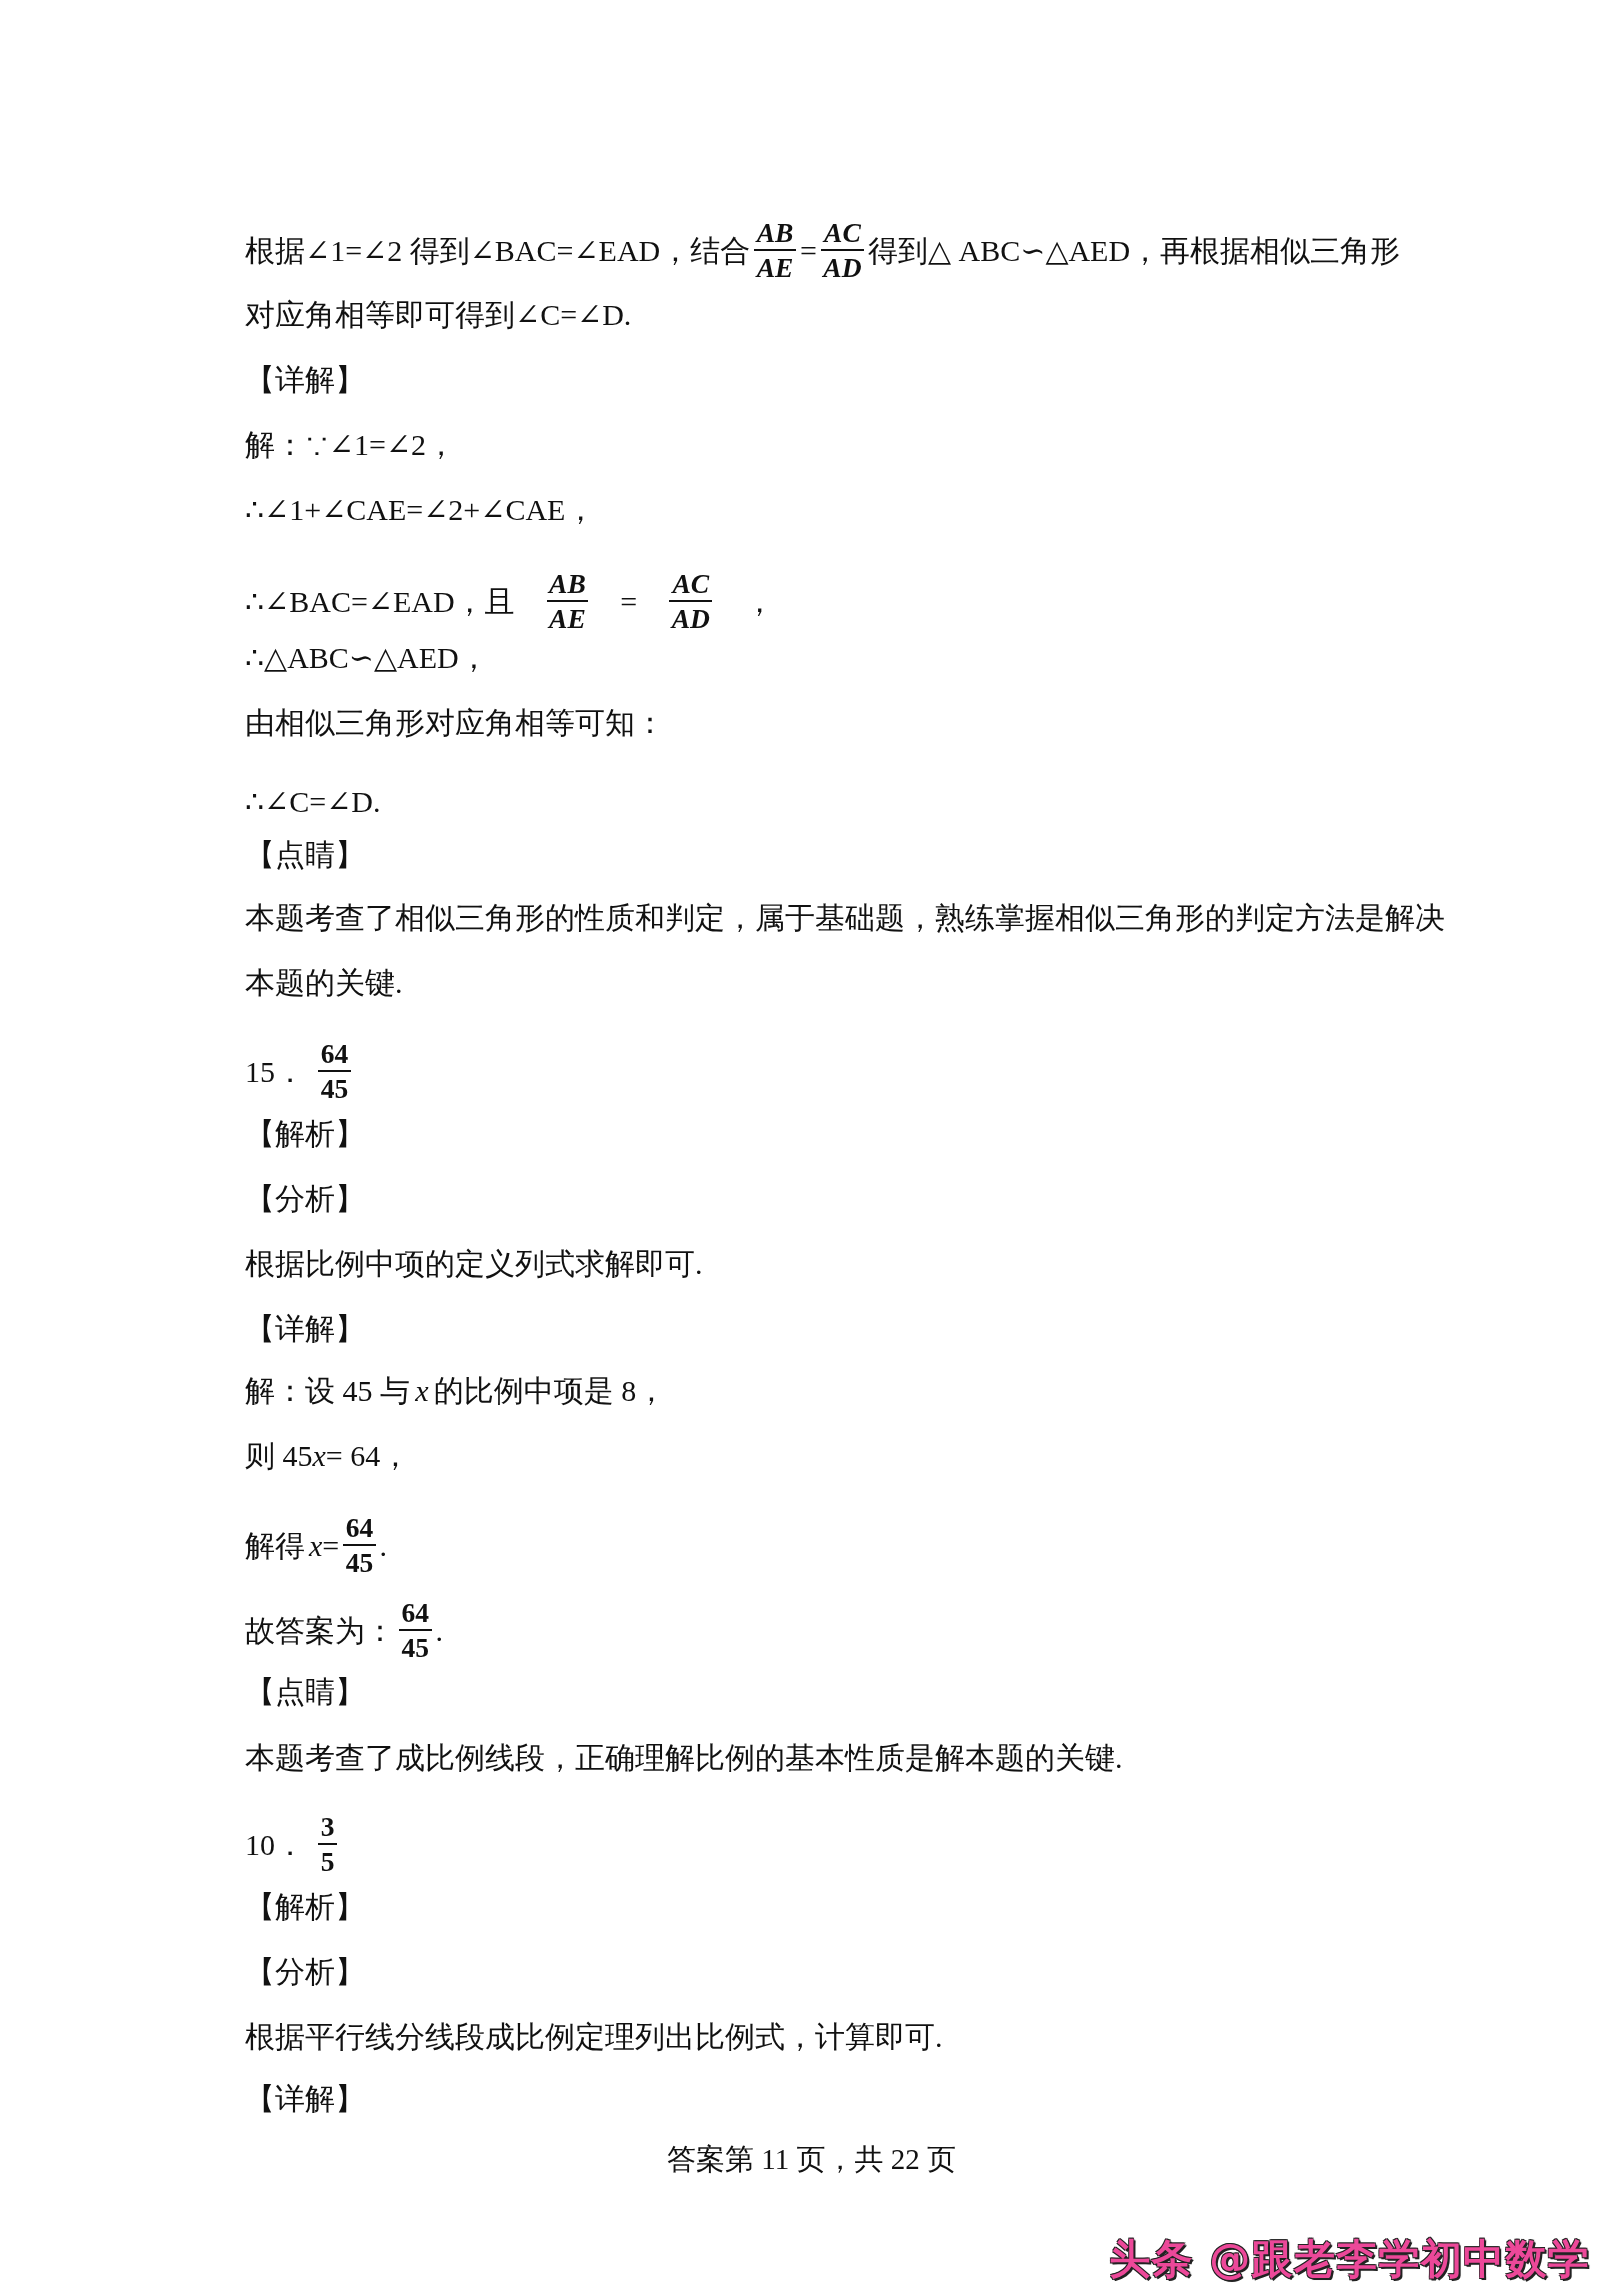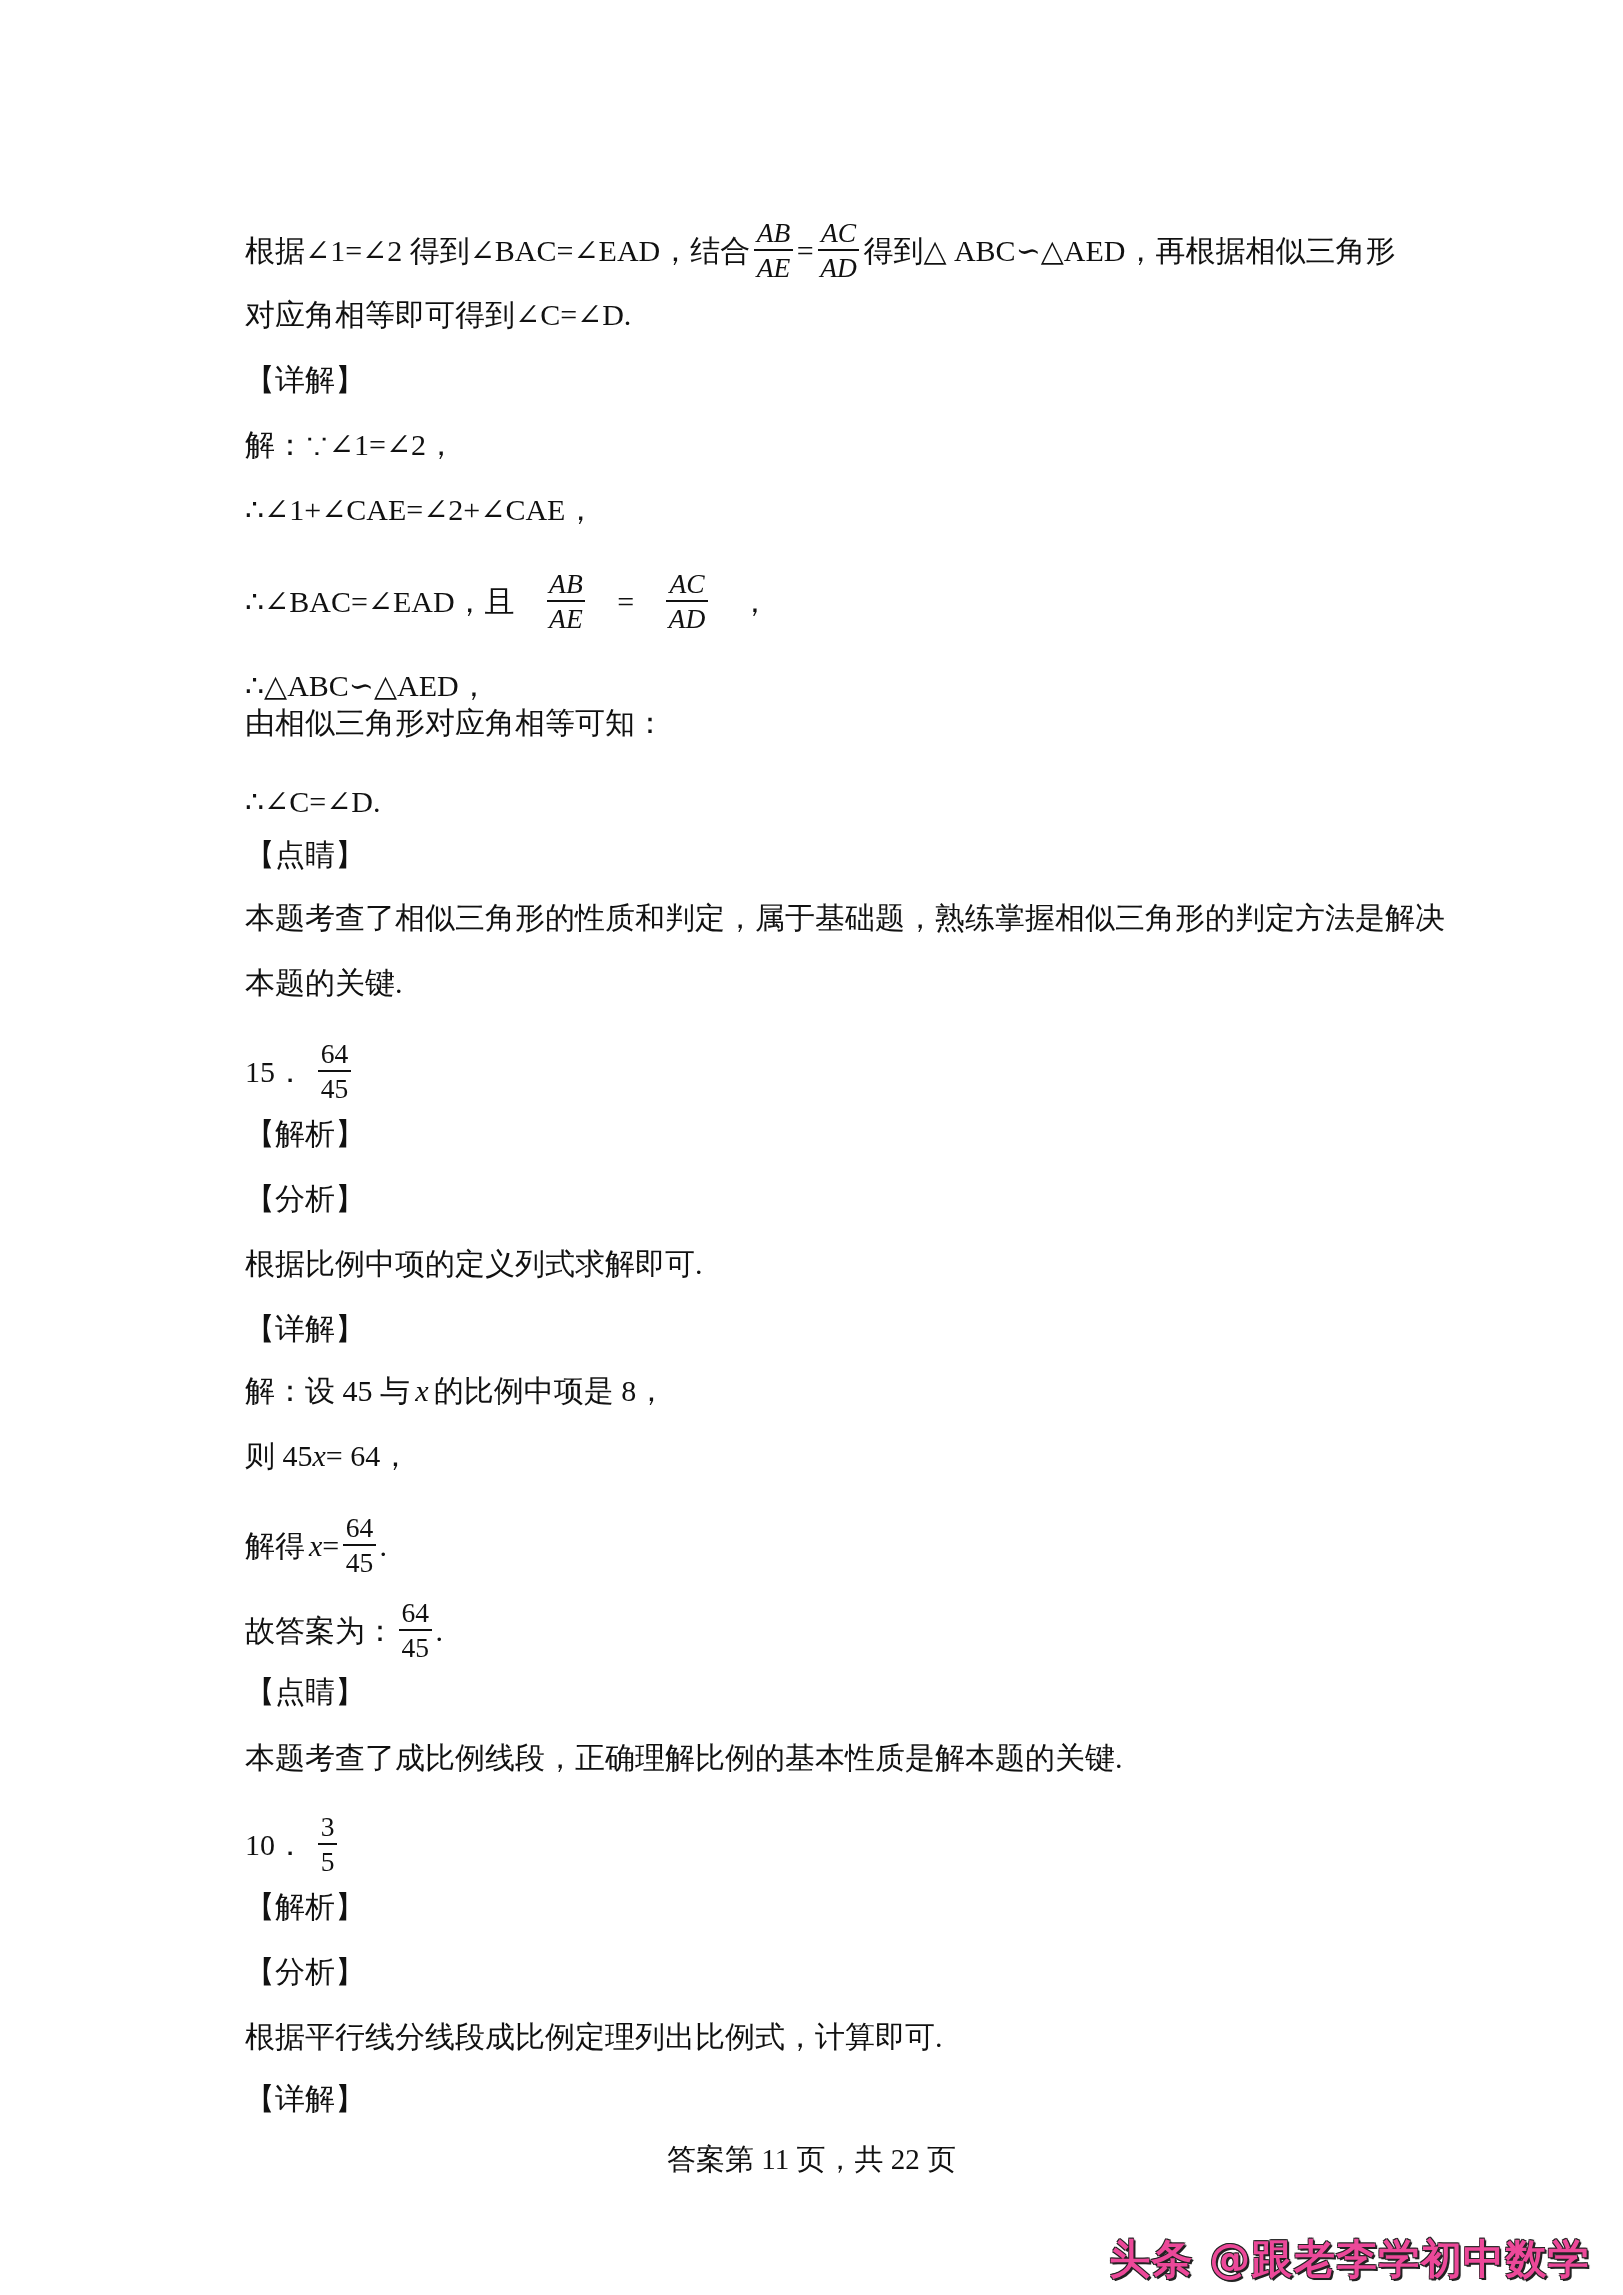--- a/index.html
+++ b/index.html
@@ -8,21 +8,21 @@
     font-family: "Liberation Serif", "DejaVu Serif", serif;
     color: #111111;
   }
   .line {
     position: absolute; left: 245px;
     font-size: 30px; line-height: 39px; white-space: nowrap;
     display: flex; align-items: center; text-align: right;
   }
   .frac {
     display: inline-flex; flex-direction: column; align-items: center;
-    vertical-align: middle; margin: 0 3.9px; line-height: 1;
+    vertical-align: middle; margin: 0 3.9px; line-height: 1; font-weight: bold;
   }
   .frac .num, .frac .den { font-size: 27.5px; padding: 0 2.6px; line-height: 33px; }
   .frac .bar { height: 2px; background: #111; align-self: stretch; }
   .it { font-style: italic; }
   .gap { display: inline-block; width: 9.2px; }
   .footer {
     position: absolute; top: 2140px; left: 0; width: 1623px; text-align: center;
     font-size: 29px; line-height: 39px;
   }
   .watermark {
@@ -64,21 +64,21 @@
     <span class="den it">AE</span>
   </span>
   <span>=</span>
   <span class="frac">
     <span class="num it">AC</span>
     <span class="bar"></span>
     <span class="den it">AD</span>
   </span>
   <span>，</span>
 </div>
-<div class="line" style="top:666px;">∴△ABC∽△AED，</div>
+<div class="line" style="top:638px;">∴△ABC∽△AED，</div>
 <div class="line" style="top:703px;">由相似三角形对应角相等可知：</div>
 <div class="line" style="top:782px;">∴∠C=∠D.</div>
 <div class="line" style="top:835px;">【点睛】</div>
 <div class="line" style="top:898px;">本题考查了相似三角形的性质和判定，属于基础题，熟练掌握相似三角形的判定方法是解决</div>
 <div class="line" style="top:963px;">本题的关键.</div>
 
 <div class="line" style="top:1037px;">
   <span>15．</span>
   <span class="gap"></span>
   <span class="frac">

